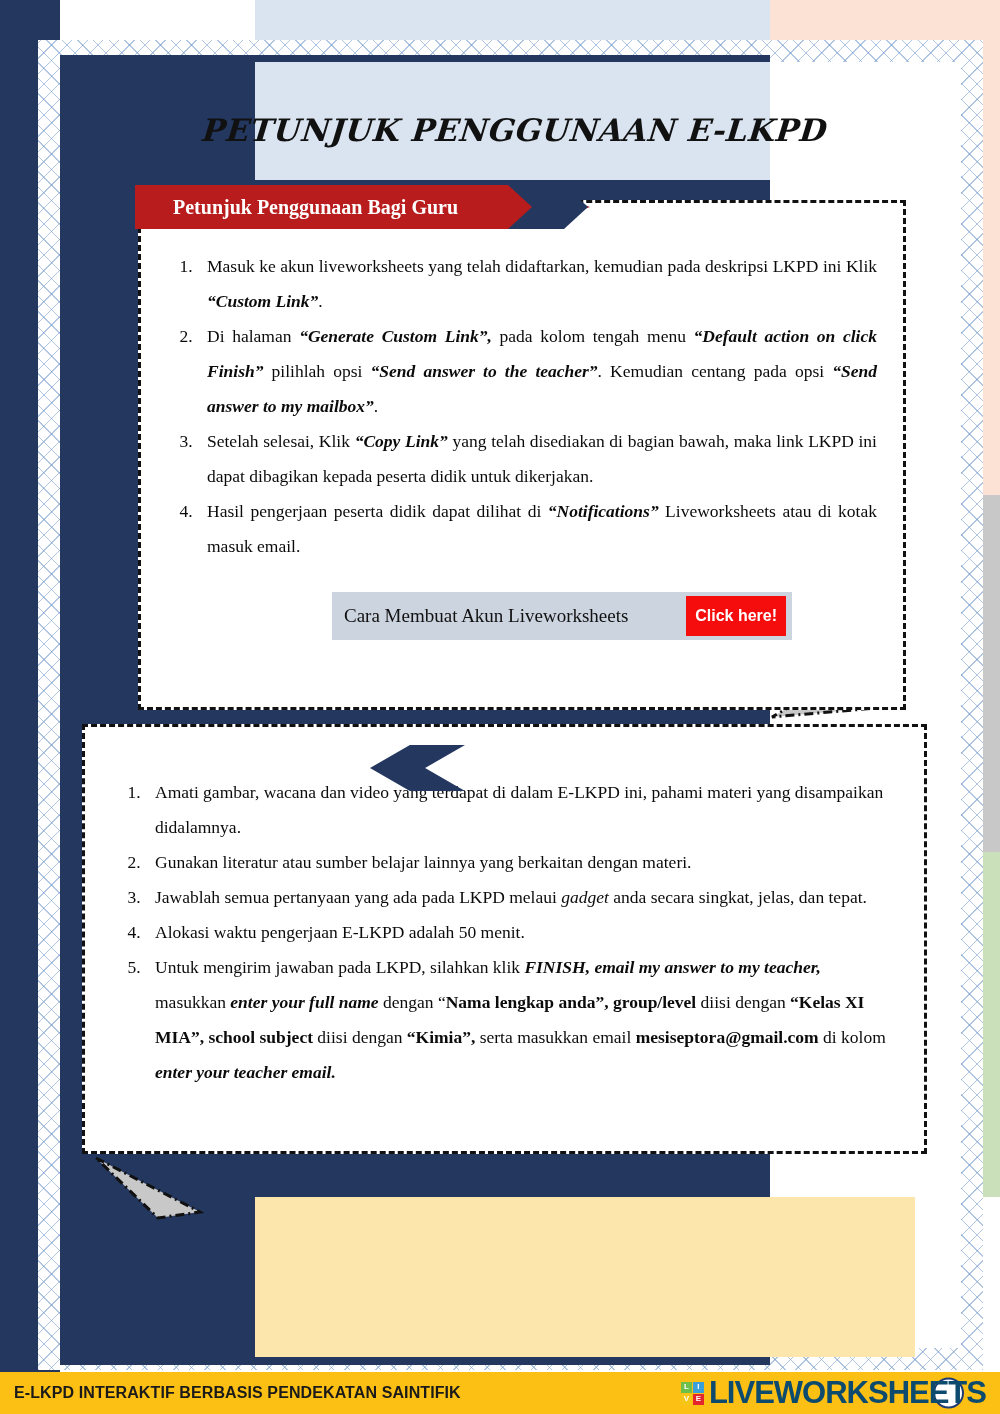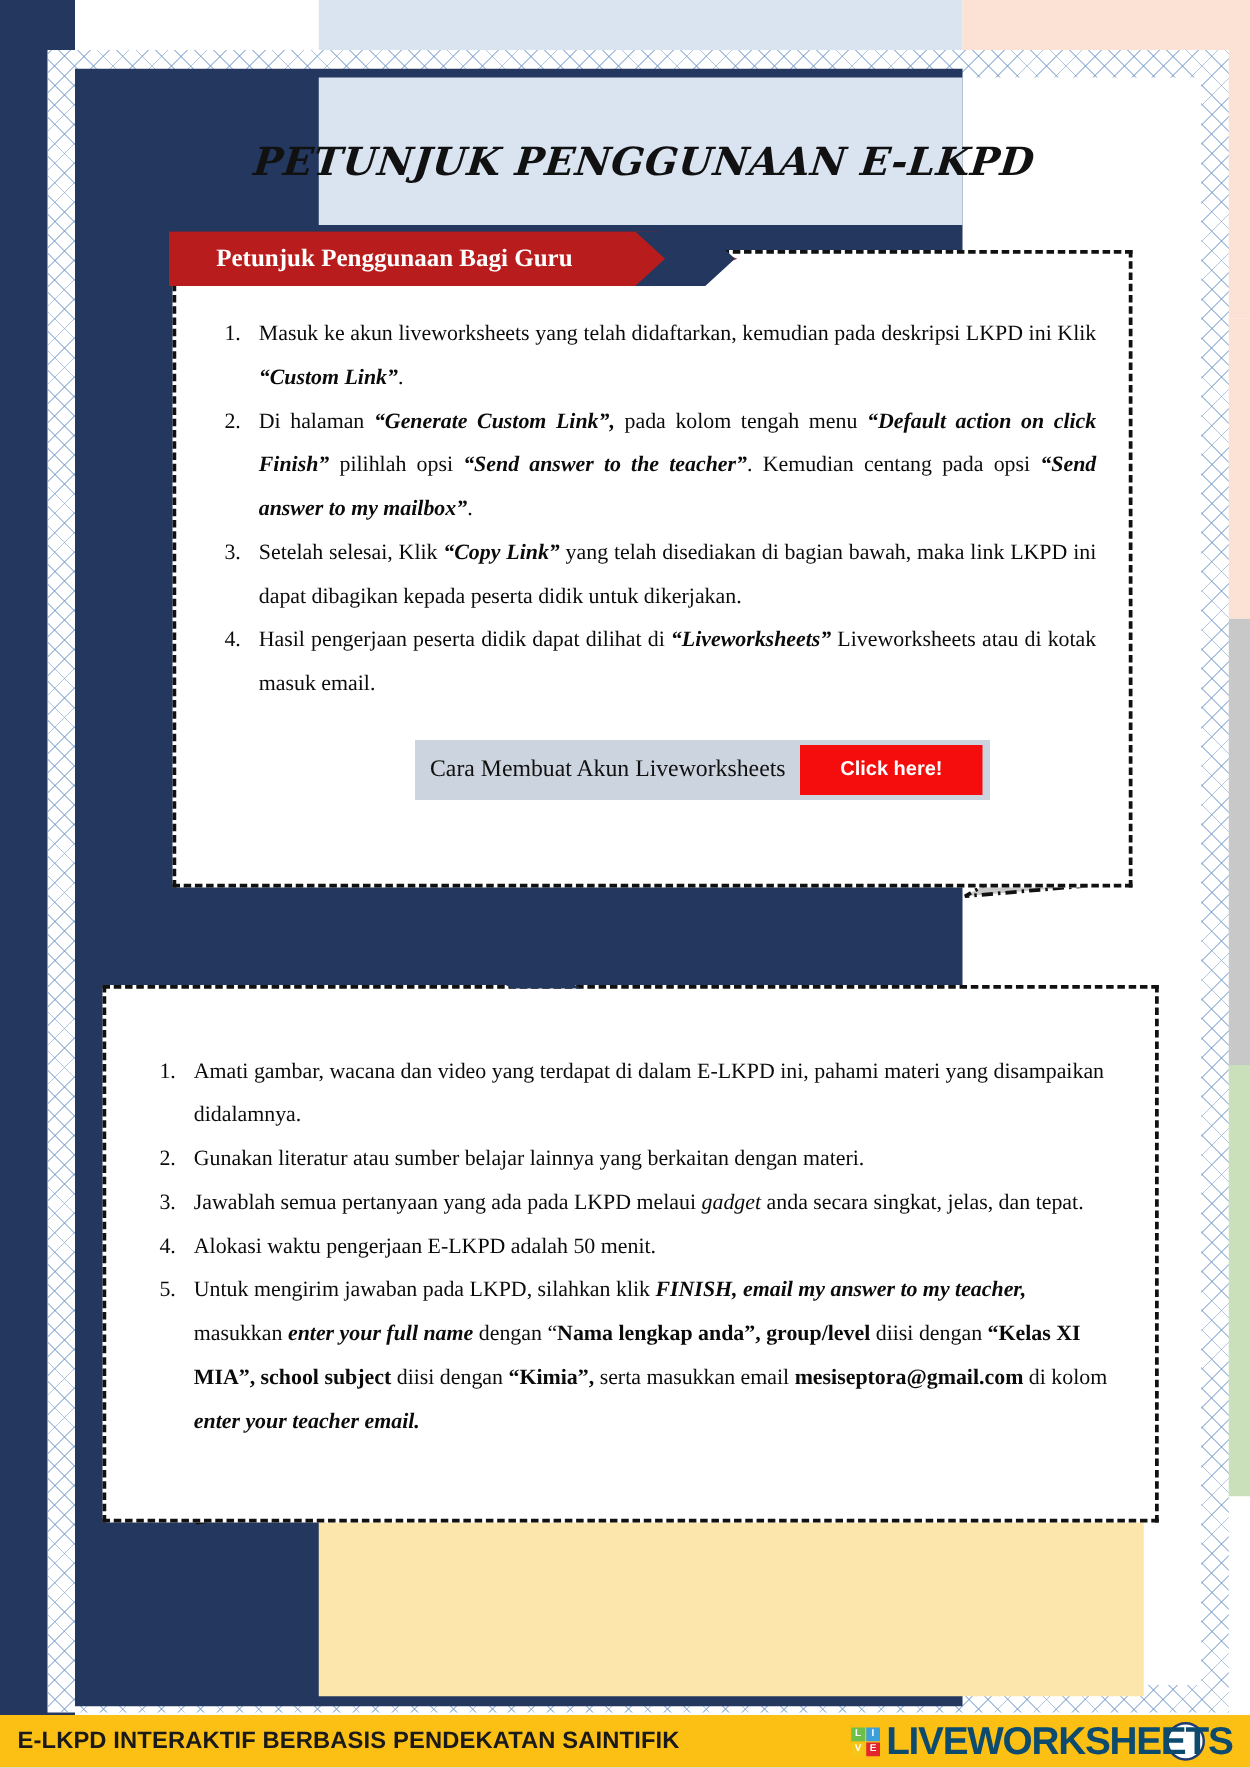--- a/index.html
+++ b/index.html
@@ -116,21 +116,21 @@
     background: #ffffff;
     border: 3px dashed #111111;
     z-index: 5;
   }
   .card-guru {
     left: 138px; top: 200px;
     width: 768px; height: 510px;
     padding: 46px 26px 10px 22px;
   }
   .card-siswa {
-    left: 82px; top: 788px;
+    left: 82px; top: 724px;
     width: 845px; height: 430px;
     padding: 48px 30px 10px 26px;
   }
 
   
   .tail {
     position: absolute;
     z-index: 5;
   }
   .tail-guru {
@@ -177,42 +177,42 @@
     flex: 1;
   }
   .click-btn {
     background: #f50d0d;
     color: #ffffff;
     font-family: "Liberation Sans", sans-serif;
     font-weight: 700;
     font-size: 16px;
     border: 0;
     height: 40px;
-    padding: 0 32px;
+    padding: 0 9px;
     margin-right: 6px;
     cursor: pointer;
     white-space: nowrap;
   }
 
   
   .footer {
     position: absolute;
     left: 0; bottom: 0;
     width: 1000px; height: 42px;
     background: #fcbf14;
     display: flex;
     align-items: center;
     justify-content: space-between;
     padding: 0 14px 0 14px;
     z-index: 20;
   }
   .footer-text {
     font-family: "Liberation Sans", sans-serif;
     font-weight: 700;
-    font-size: 19px;
+    font-size: 16px;
     color: #1a1a1a;
     letter-spacing: .1px;
   }
   .lw-logo {
     display: flex; align-items: center; gap: 2px;
   }
   .lw-squares {
     display: grid;
     grid-template-columns: 11px 11px;
     grid-template-rows: 11px 11px;
@@ -275,21 +275,21 @@
 
   <svg class="tail tail-guru" viewBox="0 0 125 78" xmlns="http://www.w3.org/2000/svg">
     <polygon points="122,4 120,62 4,72" fill="#c8c8c8" stroke="#111111" stroke-width="3" stroke-dasharray="9,4,2,4"></polygon>
   </svg>
 
   <div class="card card-guru">
     <ol class="steps justified">
       <li><span>Masuk ke akun liveworksheets yang telah didaftarkan, kemudian pada deskripsi LKPD ini Klik </span><span class="bi">“Custom Link”</span><span>.</span></li>
       <li><span>Di halaman </span><span class="bi">“Generate Custom Link”,</span><span> pada kolom tengah menu </span><span class="bi">“Default action on click Finish”</span><span> pilihlah opsi </span><span class="bi">“Send answer to the teacher”</span><span>. Kemudian centang pada opsi </span><span class="bi">“Send answer to my mailbox”</span><span>.</span></li>
       <li><span>Setelah selesai, Klik </span><span class="bi">“Copy Link”</span><span> yang telah disediakan di bagian bawah, maka link LKPD ini dapat dibagikan kepada peserta didik untuk dikerjakan.</span></li>
-      <li><span>Hasil pengerjaan peserta didik dapat dilihat di </span><span class="bi">“Liveworksheets”</span><span> Liveworksheets atau di kotak masuk email.</span></li>
+      <li><span>Hasil pengerjaan peserta didik dapat dilihat di </span><span class="bi">“Notifications”</span><span> Liveworksheets atau di kotak masuk email.</span></li>
     </ol>
   </div>
 
   <div class="banner banner-guru">
     <span>Petunjuk Penggunaan Bagi Guru</span>
   </div>
   <div class="banner-guru-arrow"></div>
 
   <div class="linkbar">
     <span class="linkbar-label">Cara Membuat Akun Liveworksheets</span>

